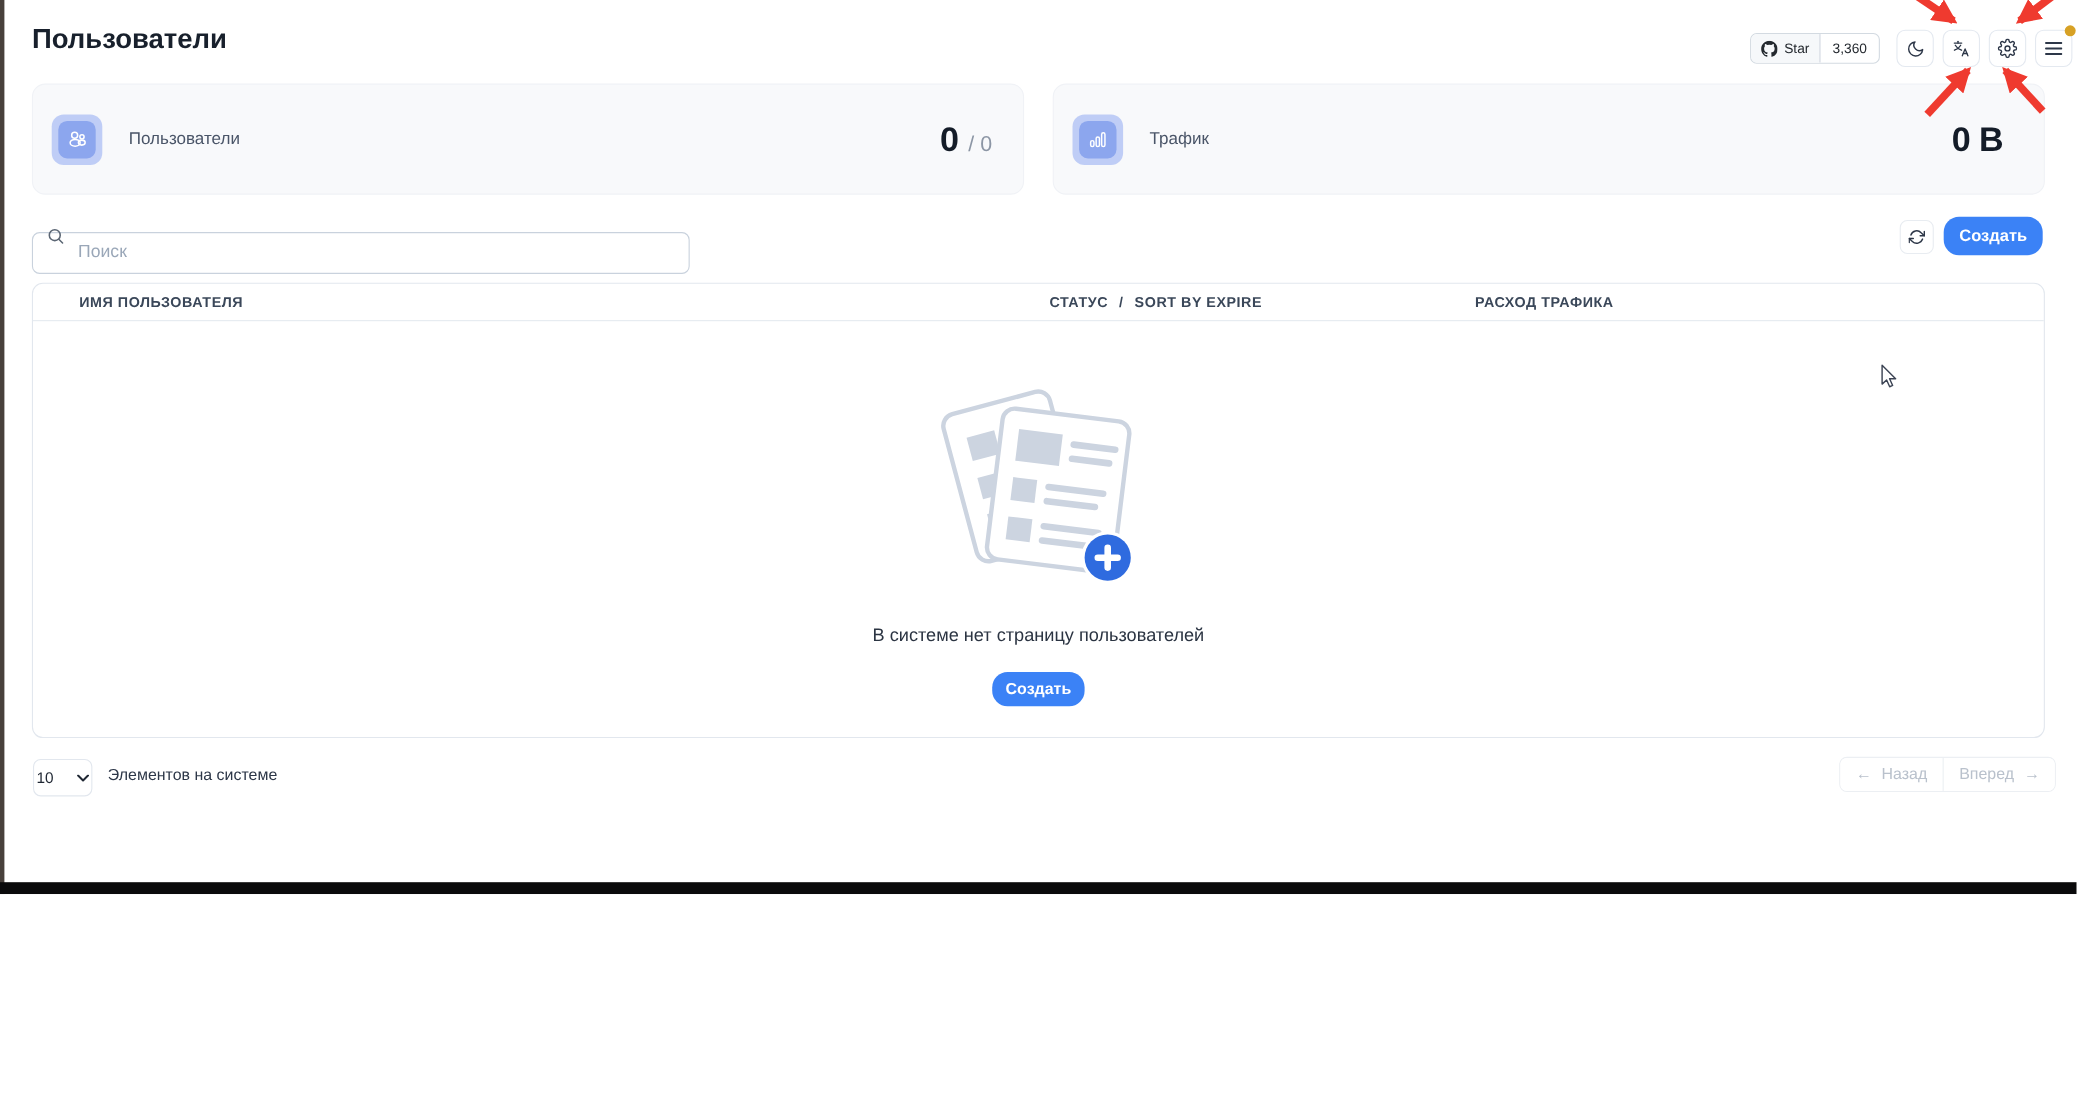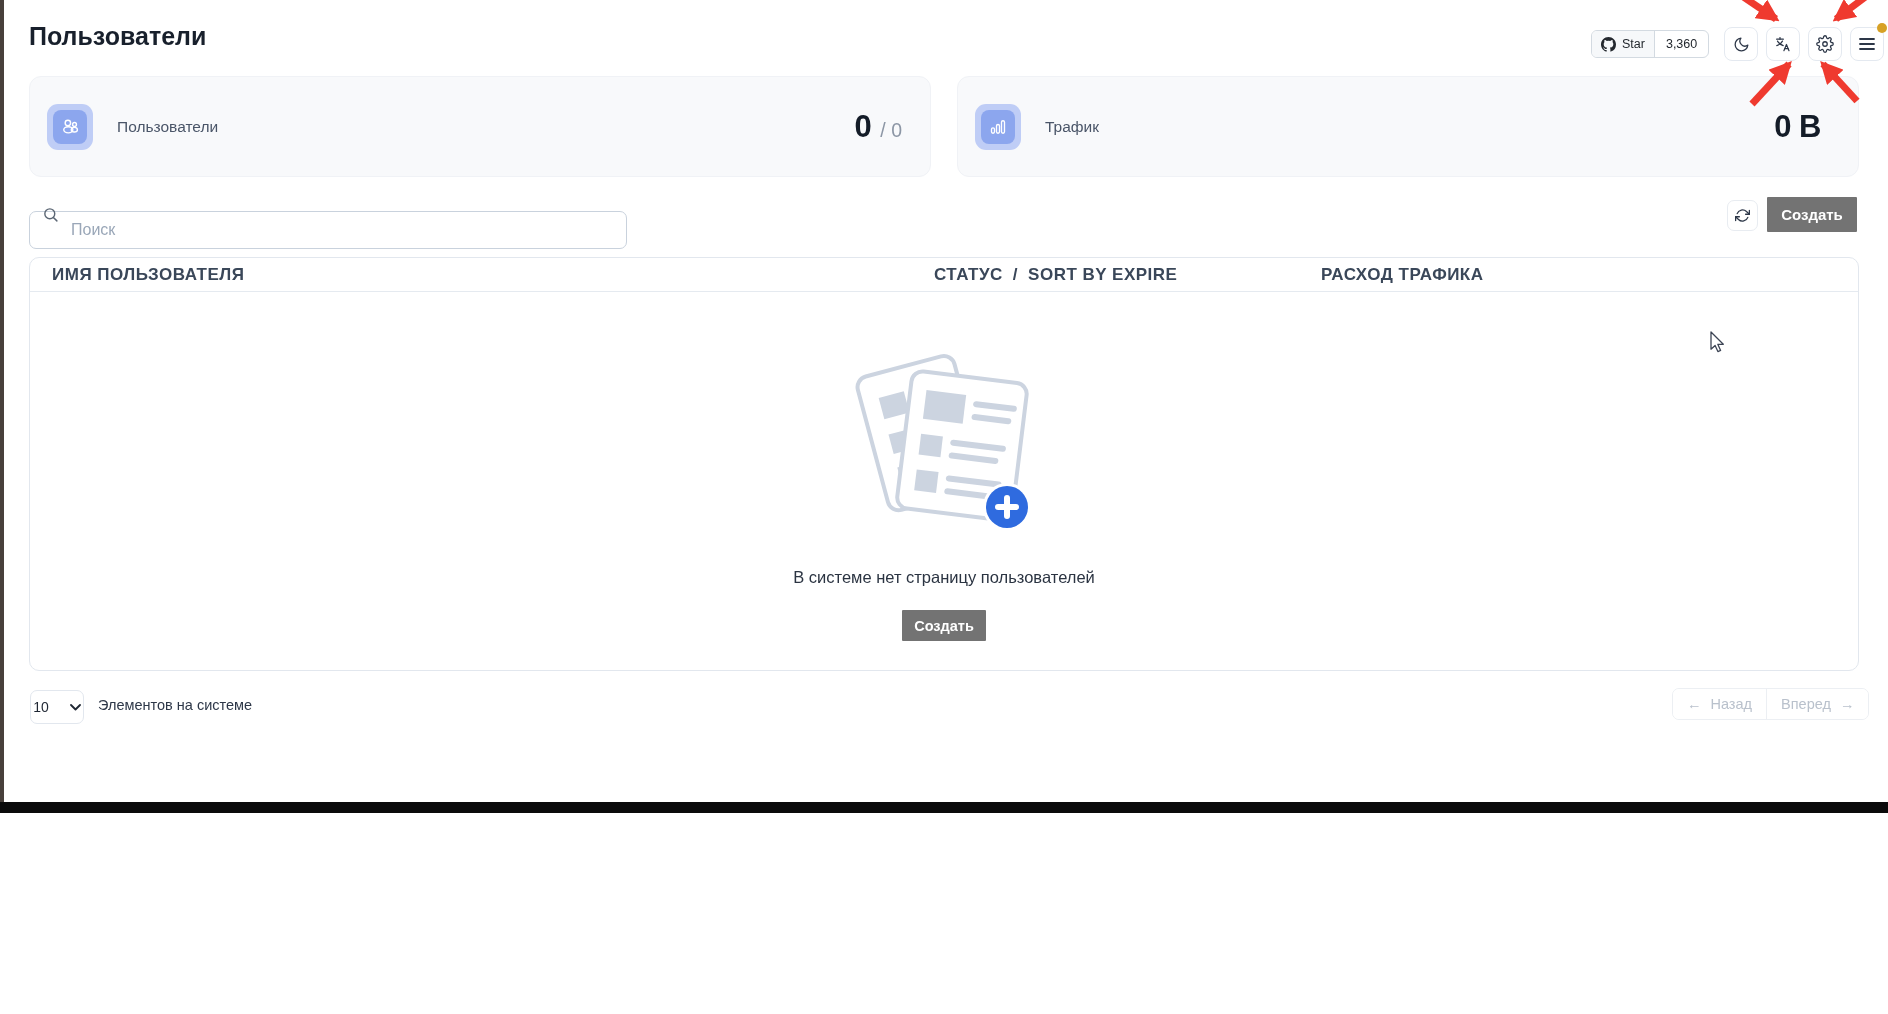--- a/index.html
+++ b/index.html
@@ -40,30 +40,30 @@
   
   .search-wrap{position:absolute;left:29px;top:196px;width:598px;height:38px;}
   .search-wrap input{width:100%;height:100%;box-sizing:border-box;border:1px solid #c9d2dd;
         border-radius:7px;padding:0 12px 0 41px;font-size:16px;color:#2d3748;outline:none;
         background:#fff;font-family:inherit;margin-top:15px;}
   .search-wrap input::placeholder{color:#9aa7b8;}
   .search-icon{position:absolute;left:13px;top:10px;pointer-events:none;}
   .refresh-btn{position:absolute;left:1727px;top:200px;width:31px;height:31px;border:1px solid #e8ecf1;
         border-radius:7px;background:#fff;display:flex;align-items:center;justify-content:center;
         color:#2d3748;cursor:pointer;padding:0;}
-  .btn-blue{background:#737373;border:none;border-radius:1px;color:#fff;font-size:15px;font-weight:700;
+  .btn-blue{background:#3b82f6;border:none;border-radius:14px;color:#fff;font-size:15px;font-weight:700;
         font-family:inherit;display:flex;align-items:center;justify-content:center;cursor:pointer;}
   .create-btn{position:absolute;left:1767px;top:197px;width:90px;height:35px;}
 
   
   .table{position:absolute;left:29px;top:257px;width:1830px;height:414px;border:1px solid #e2e7ee;
          border-radius:10px;background:#fff;box-sizing:border-box;}
   .thead{position:relative;height:33px;border-bottom:1px solid #e5eaf0;}
-  .th{position:absolute;top:0;height:33px;display:flex;align-items:center;font-size:17px;
-      font-weight:700;color:#3a4759;letter-spacing:0.5px;white-space:nowrap;cursor:pointer;}
+  .th{position:absolute;top:0;height:33px;display:flex;align-items:center;font-size:13px;
+      font-weight:700;color:#3a4759;letter-spacing:0.5px;white-space:nowrap;cursor:pointer;margin-left:20px;}
   .th-username{left:22px;}
   .th-status{left:904px;gap:10px;}
   .th-traffic{left:1291px;}
   .tbody{position:absolute;left:0;top:33px;right:0;bottom:0;display:flex;flex-direction:column;
          align-items:center;}
   .illustration{margin-top:55px;}
   .empty-msg{margin-top:26px;font-size:16.5px;color:#2b3442;}
   .empty-create{margin-top:23px;width:84px;height:31px;font-size:14.5px;}
 
   

